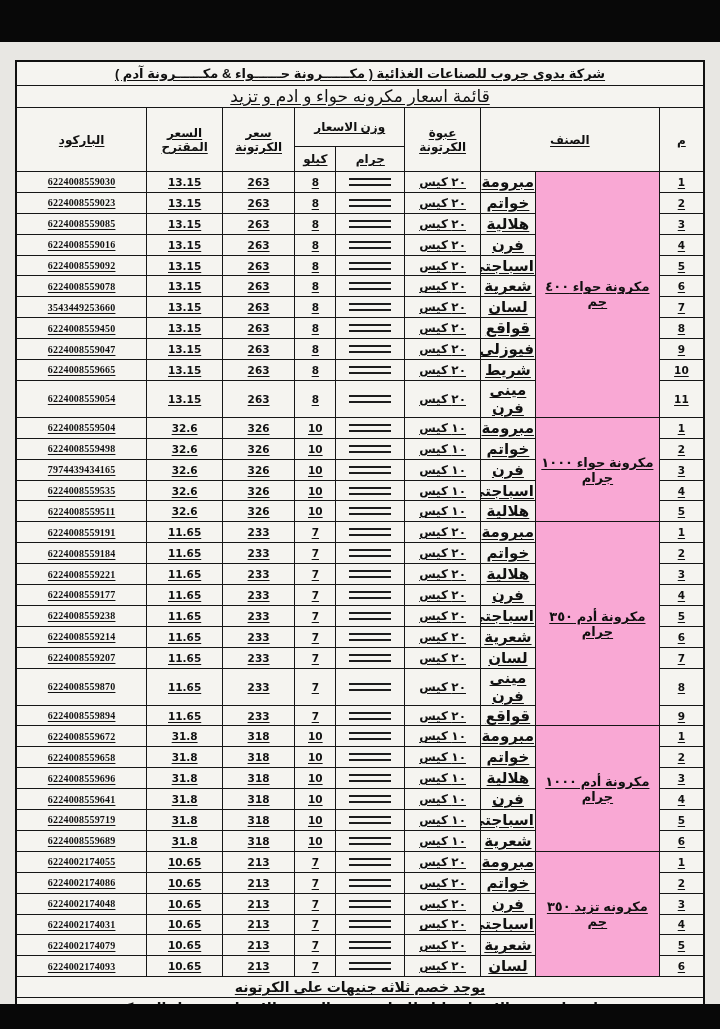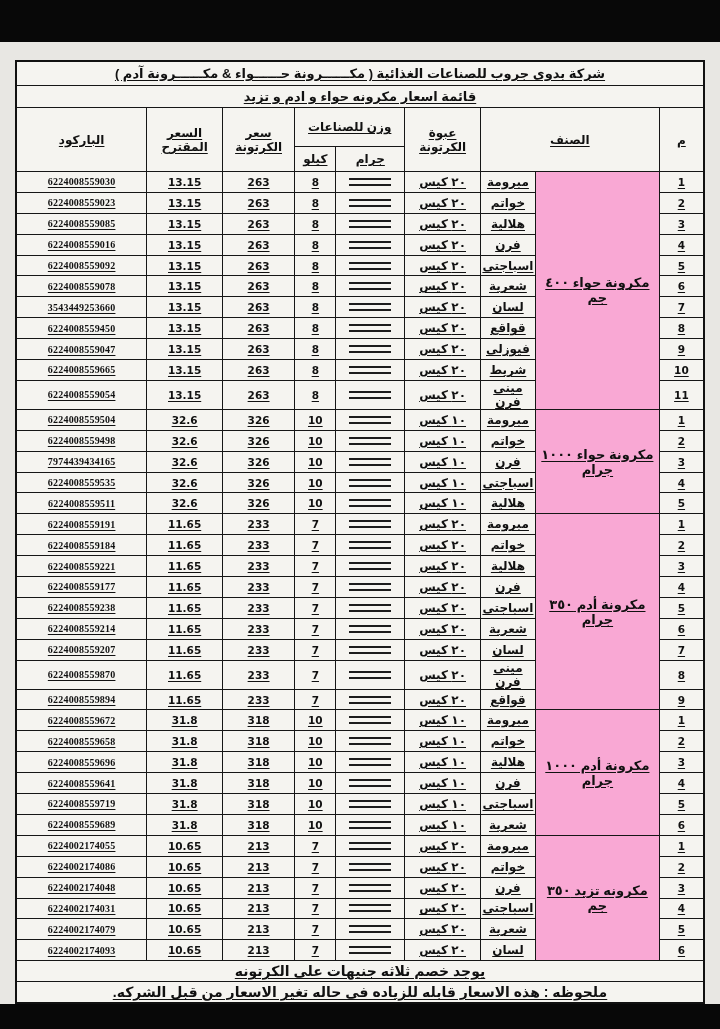--- a/index.html
+++ b/index.html
@@ -34,40 +34,40 @@
     color:#111;
     padding:0 1px;
     overflow:hidden;
   }
   table{border:2px solid #111;}
   .u{text-decoration:underline;text-underline-offset:2px;}
   .title-row td{
     height:23px;font-size:13px;font-weight:bold;
   }
   .subtitle-row td{
-    height:21px;font-size:13px;font-weight:bold;
+    height:21px;font-size:17px;font-weight:normal;
   }
   .head-row th{
     height:38px;font-size:12px;font-weight:bold;background:#f5f4f0;
   }
   .subhead-row th{
     height:24px;font-size:12px;font-weight:bold;
   }
   tbody td{
     height:19.9px;
     font-size:11px;
     font-weight:bold;
   }
   td.barcode{
     font-size:10px;
     letter-spacing:.2px;
     font-family:Liberation Serif, serif;
   }
   td.num{font-family:"DejaVu Sans","Liberation Sans",sans-serif;font-size:10.5px;}
-  td.itemname{font-size:12px;}
+  td.itemname{font-size:15px;}
   td.grouplabel{
     font-size:13px;font-weight:bold;background:#f9a8d4;
   }
   td.pack{font-size:12px;}
   .dashmark{
     width:64%;margin:0 auto;height:4px;
     border-top:2px solid #1c1c1c;
     border-bottom:2px solid #1c1c1c;
   }
   tfoot td{
@@ -96,21 +96,21 @@
         <tr class="title-row">
           <td colspan="9"><span class="u">شركة بدوى جروب للصناعات الغذائية ( مكــــــرونة حــــــواء &amp; مكــــــرونة آدم )</span></td>
         </tr>
         <tr class="subtitle-row">
           <td colspan="9"><span class="u">قائمة اسعار مكرونه حواء و ادم و تزيد</span></td>
         </tr>
         <tr class="head-row">
           <th rowspan="2"><span class="u">م</span></th>
           <th rowspan="2" colspan="2"><span class="u">الصنف</span></th>
           <th rowspan="2"><span class="u">عبوة الكرتونة</span></th>
-          <th colspan="2"><span class="u">وزن للصناعات</span></th>
+          <th colspan="2"><span class="u">وزن الاسعار</span></th>
           <th rowspan="2"><span class="u">سعر الكرتونة</span></th>
           <th rowspan="2"><span class="u">السعر المقترح</span></th>
           <th rowspan="2"><span class="u">الباركود</span></th>
         </tr>
         <tr class="subhead-row">
           <th><span class="u">جرام</span></th>
           <th><span class="u">كيلو</span></th>
         </tr>
       </thead>
       <tbody id="rows">

